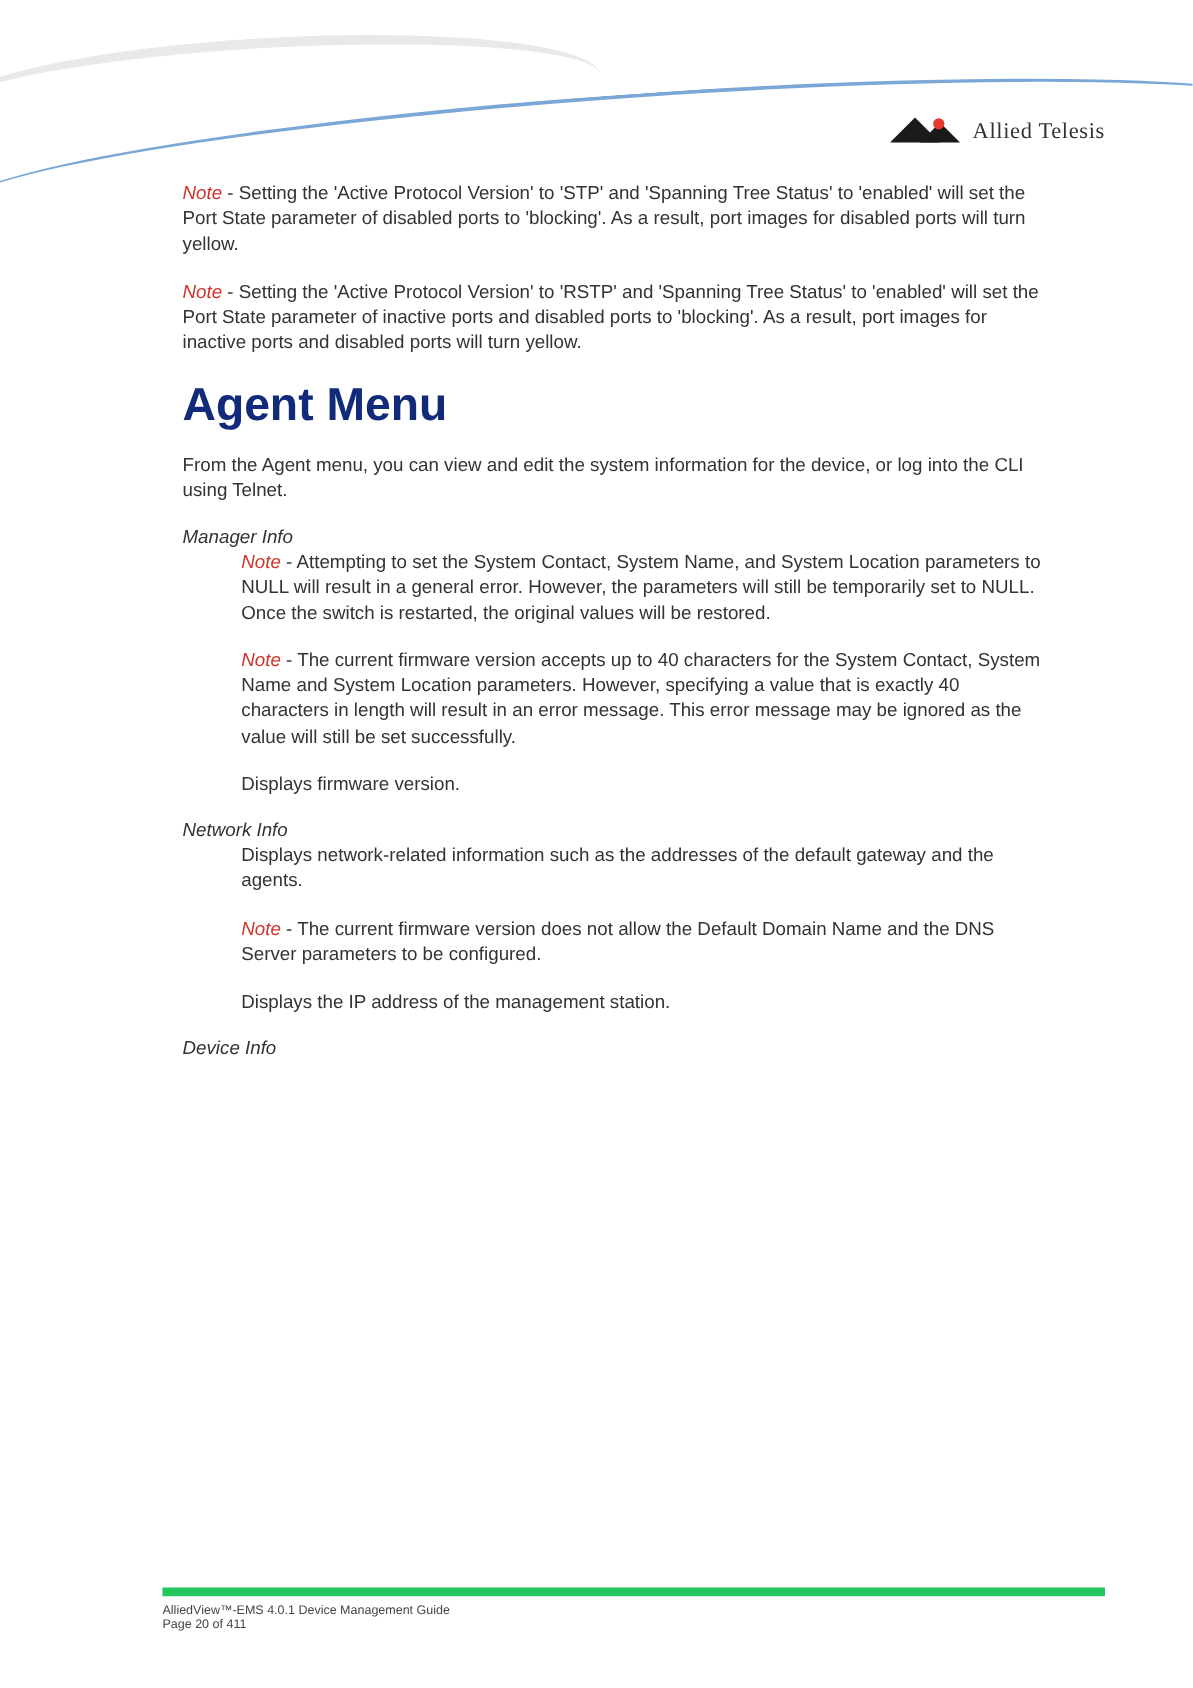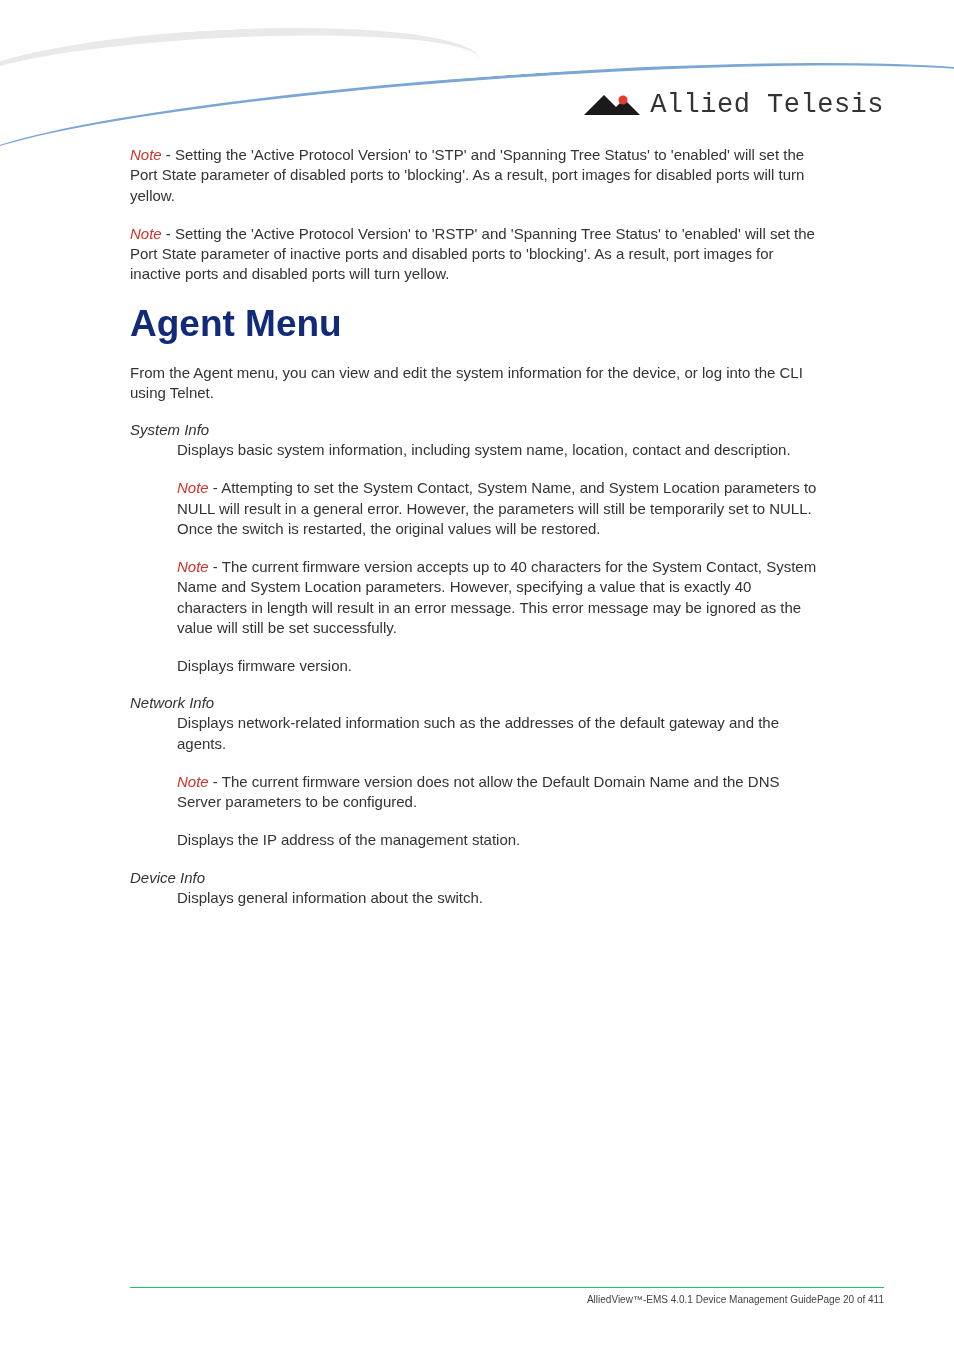--- a/index.html
+++ b/index.html
@@ -37,29 +37,29 @@
     top: 90px;
     right: 70px;
     display: flex;
     align-items: center;
     gap: 10px;
   }
   .logo-mark {
     width: 56px; height: 28px;
   }
   .logo-text {
-    font-family: Liberation Mono, monospace;
-    font-size: 27px;
+    font-family: Liberation Serif, serif;
+    font-size: 18px;
     color: #333;
     letter-spacing: 0.5px;
   }
   .content {
     position: absolute;
     top: 145px;
-    left: 130px;
+    left: 146px;
     width: 690px;
   }
   .para {
     font-size: 15px;
     line-height: 1.35;
     margin-bottom: 18px;
     color: #333;
   }
   .note-label {
     color: #d0342b;
@@ -80,26 +80,27 @@
   }
   .indented {
     margin-left: 47px;
   }
   .block { margin-bottom: 18px; }
   .footer {
     position: absolute;
     bottom: 45px;
     left: 130px;
     right: 70px;
-    border-top: 1px solid #22c55e;
+    border-top: 7px solid #22c55e;
     padding-top: 6px;
     font-size: 10px;
     color: #444;
     display: flex;
-    justify-content: flex-end;
+    justify-content: flex-start;
+    flex-direction: column;
   }
 </style>
 </head>
 <body>
 
 <div class="header">
   <div class="swoosh-top"></div>
   <div class="swoosh-main"></div>
   <div class="logo">
     <svg class="logo-mark" viewBox="0 0 56 28">
@@ -119,22 +120,21 @@
 
   <p class="para">
     <span class="note-label">Note</span><span> - Setting the 'Active Protocol Version' to 'RSTP' and 'Spanning Tree Status' to 'enabled' will set the Port State parameter of inactive ports and disabled ports to 'blocking'. As a result, port images for inactive ports and disabled ports will turn yellow.</span>
   </p>
 
   <h2 class="h2">Agent Menu</h2>
 
   <p class="para">From the Agent menu, you can view and edit the system information for the device, or log into the CLI using Telnet.</p>
 
   <div class="block">
-    <p class="section-label">System Info</p>
-    <p class="para indented">Displays basic system information, including system name, location, contact and description.</p>
+    <p class="section-label">Manager Info</p>
     <p class="para indented">
       <span class="note-label">Note</span><span> - Attempting to set the System Contact, System Name, and System Location parameters to NULL will result in a general error. However, the parameters will still be temporarily set to NULL. Once the switch is restarted, the original values will be restored.</span>
     </p>
     <p class="para indented">
       <span class="note-label">Note</span><span> - The current firmware version accepts up to 40 characters for the System Contact, System Name and System Location parameters. However, specifying a value that is exactly 40 characters in length will result in an error message. This error message may be ignored as the value will still be set successfully.</span>
     </p>
   </div>
 
   <div class="block">
     <p class="para indented">Displays firmware version.</p>
@@ -147,21 +147,20 @@
       <span class="note-label">Note</span><span> - The current firmware version does not allow the Default Domain Name and the DNS Server parameters to be configured.</span>
     </p>
   </div>
 
   <div class="block">
     <p class="para indented">Displays the IP address of the management station.</p>
   </div>
 
   <div class="block">
     <p class="section-label">Device Info</p>
-    <p class="para indented">Displays general information about the switch.</p>
   </div>
 
 
 </div>
 
 <div class="footer">
   <span>AlliedView™-EMS 4.0.1 Device Management Guide</span>
   <span>Page 20 of 411</span>
 </div>
 

